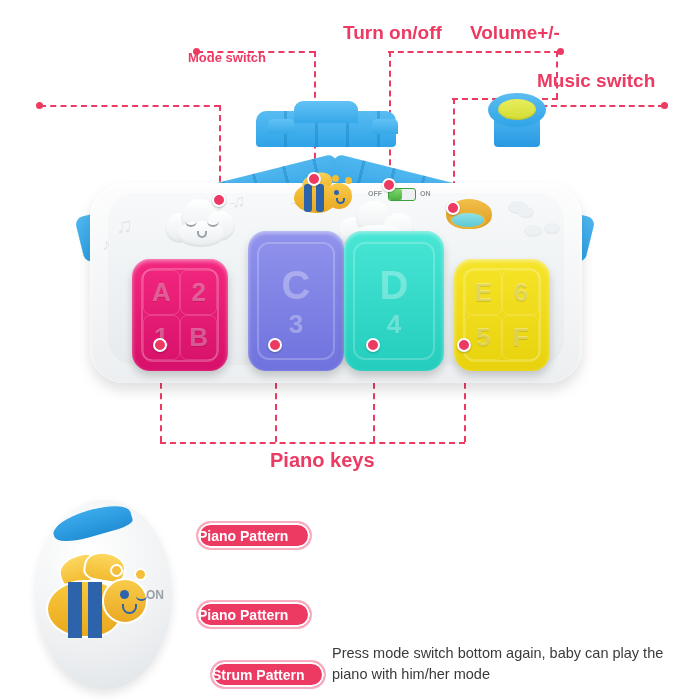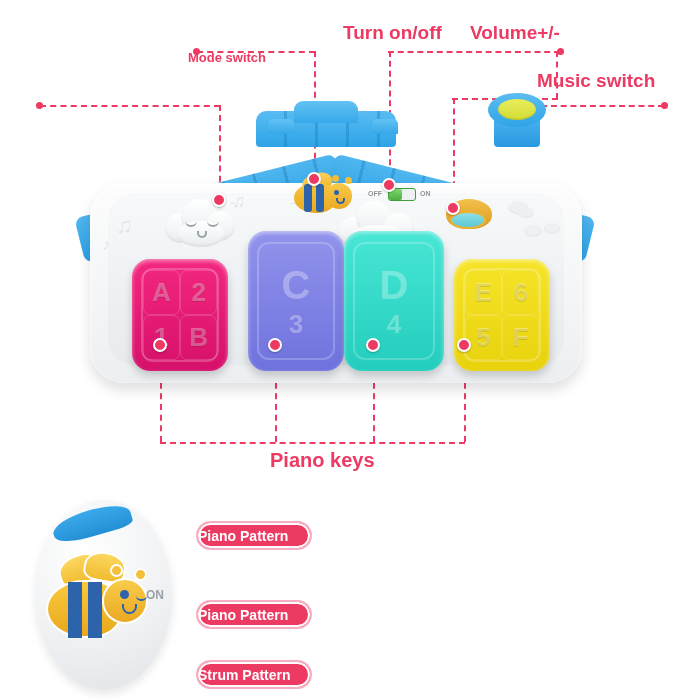--- a/index.html
+++ b/index.html
@@ -603,18 +603,19 @@
     </div>
 
     <div class="badge" style="left:196px; top:29px;">
       <span>Piano Pattern</span>
     </div>
 
     <div class="badge" style="left:196px; top:108px;">
       <span>Piano Pattern</span>
     </div>
 
-    <div class="badge" style="left:196px; top:168px;">
+    <div class="badge" style="left:210px; top:168px;">
       <span>Strum Pattern</span>
     </div>
+    <div class="desc" style="left:332px; top:151px;">Press mode switch bottom again, baby can play the piano with him/her mode</div>
   </div>
 
 </div>
 
 </body></html>

